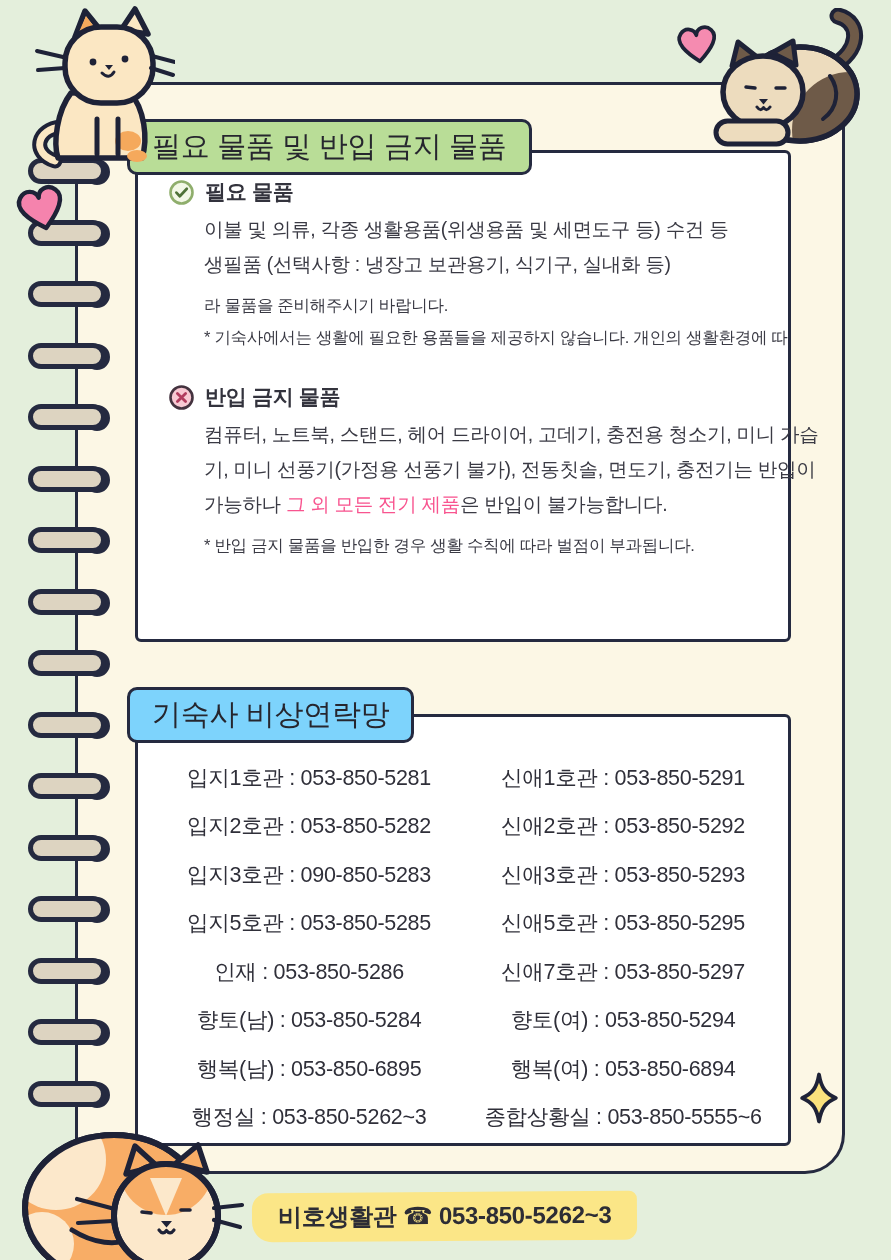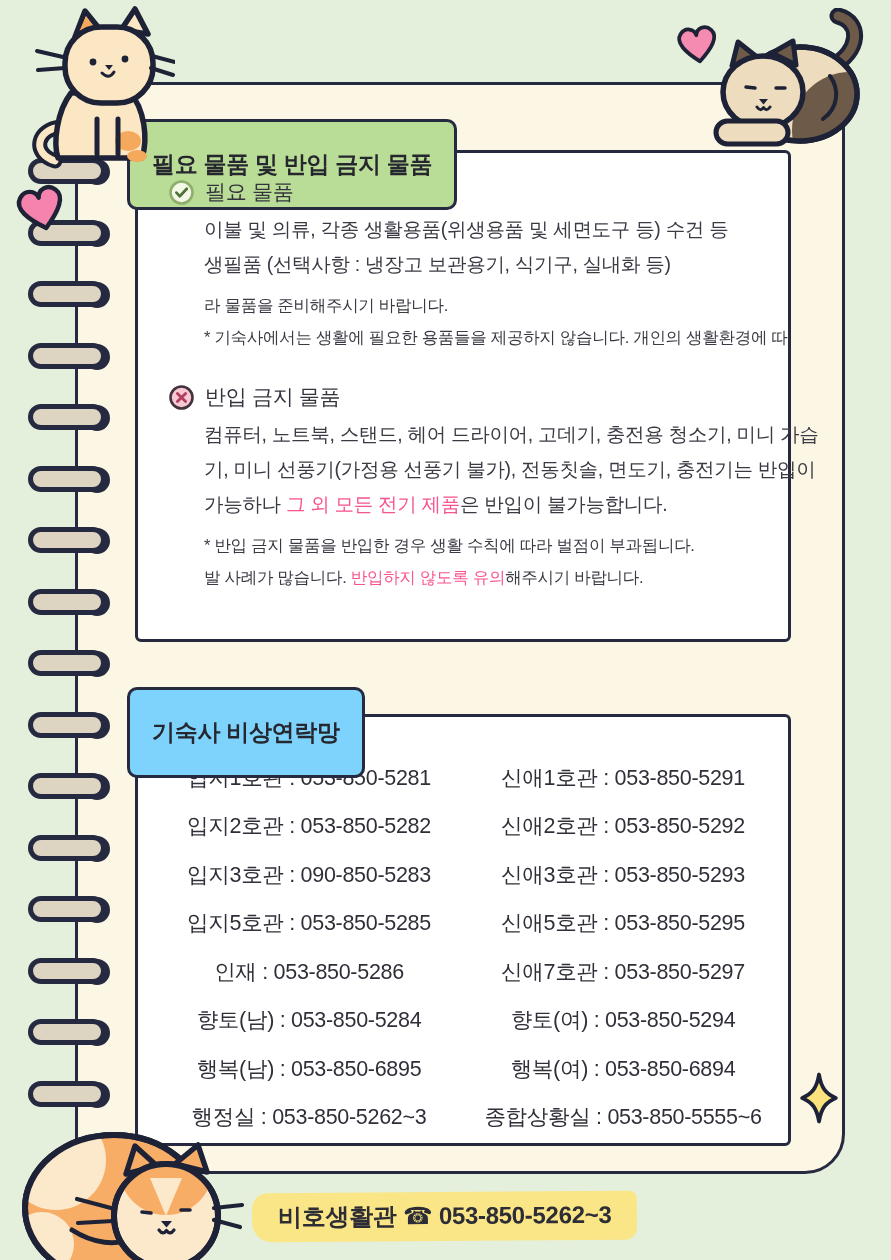--- a/index.html
+++ b/index.html
@@ -26,27 +26,27 @@
              border-radius:50%;background:#f2f8ec;}
   .ring-bar{position:absolute;left:0;top:3px;width:78px;height:26px;background:#ddd4c1;
             border:5px solid var(--outline);border-radius:16px;}
 
   
   .card{position:absolute;background:#fff;border:3px solid var(--outline);border-radius:6px;z-index:3;}
   #card-items{left:135px;top:150px;width:656px;height:492px;}
   #card-contacts{left:135px;top:714px;width:656px;height:432px;}
 
   .badge{position:absolute;z-index:4;border:3px solid var(--outline);border-radius:10px;
-         font-size:23px;font-weight:700;color:#26262e;padding:27px 22px;white-space:nowrap;}
+         font-size:29px;font-weight:400;color:#26262e;padding:5px 22px;white-space:nowrap;}
   #badge-items{left:127px;top:119px;background:#b9dd97;}
   #badge-contacts{left:127px;top:687px;background:#7dd3fc;}
 
   
   .items-content{position:absolute;left:168px;top:178px;width:600px;z-index:4;}
-  .item-head{display:flex;align-items:center;gap:10px;font-size:21px;font-weight:400;color:var(--ink);}
+  .item-head{display:flex;align-items:center;gap:10px;font-size:21px;font-weight:700;color:var(--ink);}
   .item-head .icn{flex:0 0 auto;display:flex;}
   .body-text{margin-left:36px;margin-top:6px;font-size:19.5px;line-height:35px;font-weight:500;color:var(--body-ink);}
   .body-text span{display:block;white-space:nowrap;}
   .note-text{margin-left:36px;margin-top:7px;font-size:16.5px;line-height:32px;font-weight:500;color:var(--body-ink);}
   .note-text span{display:block;white-space:nowrap;}
   .in{display:inline !important;white-space:nowrap;}
   .pink{color:var(--pink);}
   .gap-item{margin-top:30px;}
 
   
@@ -175,23 +175,20 @@
     </div>
     <div class="body-text">
       <span>컴퓨터, 노트북, 스탠드, 헤어 드라이어, 고데기, 충전용 청소기,  미니 가습</span>
       <span>기, 미니 선풍기(가정용 선풍기 불가), 전동칫솔, 면도기, 충전기는 반입이</span>
       <span>
         <span class="in">가능하나 </span><span class="in pink">그 외 모든 전기 제품</span><span class="in">은 반입이 불가능합니다.</span>
       </span>
     </div>
     <div class="note-text">
       <span>* 반입 금지 물품을 반입한 경우 생활 수칙에 따라 벌점이 부과됩니다.</span>
-      <span>
-        <span class="in">발 사례가 많습니다. </span><span class="in pink">반입하지 않도록 유의</span><span class="in">해주시기 바랍니다.</span>
-      </span>
     </div>
   </div>
 
   <div class="card" id="card-contacts">
     <div class="contacts-grid">
       <div class="contact-cell">입지1호관 : 053-850-5281</div>
       <div class="contact-cell">신애1호관 : 053-850-5291</div>
       <div class="contact-cell">입지2호관 : 053-850-5282</div>
       <div class="contact-cell">신애2호관 : 053-850-5292</div>
       <div class="contact-cell">입지3호관 : 090-850-5283</div>

